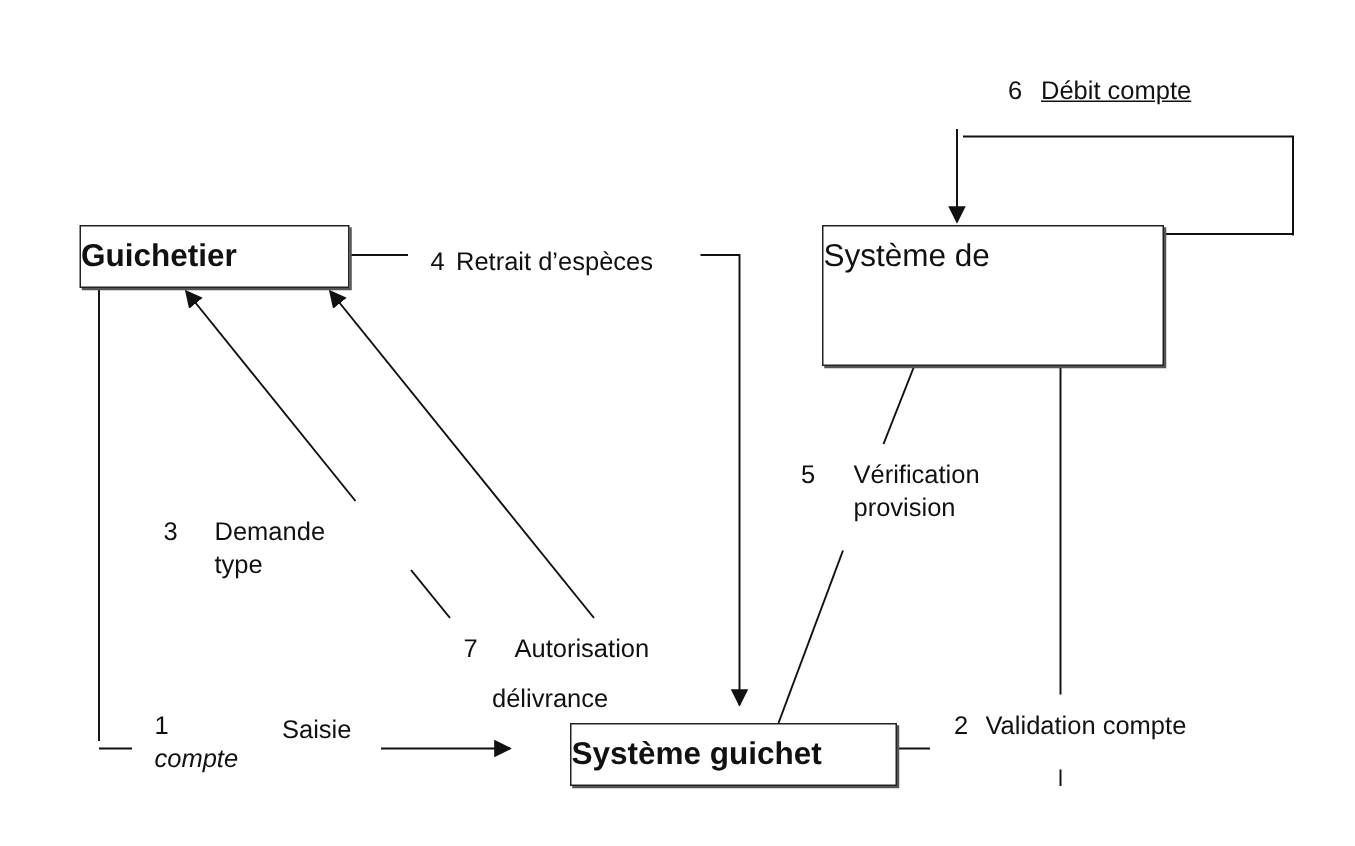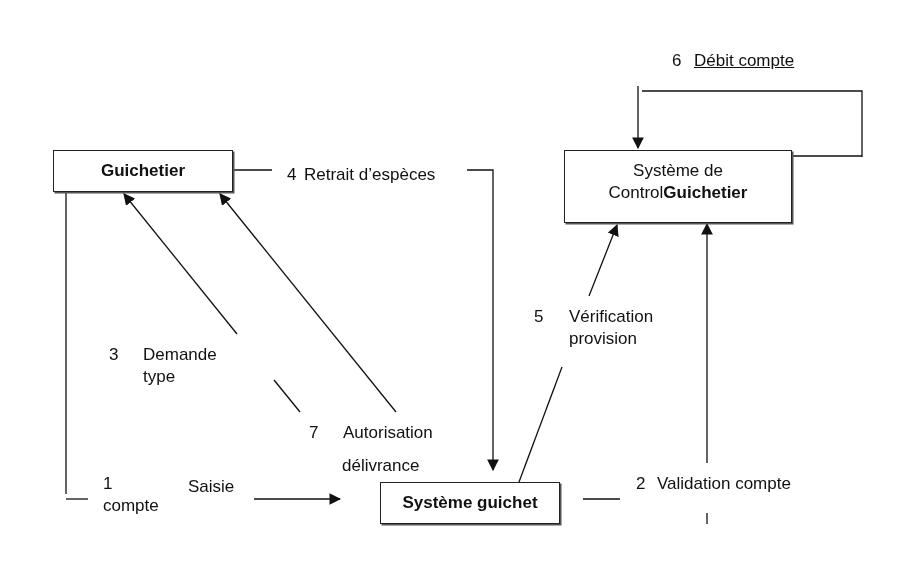--- a/index.html
+++ b/index.html
@@ -1,21 +1,21 @@
 <!DOCTYPE html>
 <html><head>
 <meta charset="utf-8">
 <style>
   html, body { margin: 0; padding: 0; background: #ffffff; }
   body { width: 903px; height: 564px; position: relative; overflow: hidden;
          font-family: "Liberation Sans", sans-serif; color: #111; }
   svg.links { position: absolute; left: 0; top: 0; }
   .box { position: absolute; border: 1.5px solid #222; background: #fff;
          box-shadow: 1.5px 1.5px 0 #555; box-sizing: border-box;
-         text-align: center; font-size: 17px; line-height: 22px; }
+         font-size: 21px; line-height: 22px; }
   .lbl { position: absolute; font-size: 17px; line-height: 22px; white-space: nowrap; }
   b { font-weight: bold; }
 </style>
 </head>
 <body>
 
 <svg class="links" width="903" height="564">
   <defs>
     <marker id="ah" viewBox="0 0 10 10" refX="9" refY="5" markerWidth="9" markerHeight="9" orient="auto">
       <path d="M0,0 L10,5 L0,10 z" fill="#111"></path>
@@ -45,45 +45,44 @@
     <line x1="638" y1="86" x2="638" y2="148" marker-end="url(#ah)"></line>
     <polyline points="642,91 862,91 862,157"></polyline>
     <line x1="776" y1="156" x2="862" y2="156"></line>
   </g>
 </svg>
 
 <div class="box" style="left:53px; top:150px; width:180px; height:42px; padding-top:9px;">
   <b>Guichetier</b>
 </div>
 
-<div class="box" style="left:548px; top:150px; width:228px; height:73px; padding-top:9px;margin-left:16px;">
+<div class="box" style="left:548px; top:150px; width:228px; height:94px; padding-top:9px;">
   <div>Système de</div>
-  <div><span>Control</span><b>Guichetier</b></div>
 </div>
 
-<div class="box" style="left:380px; top:482px; width:180px; height:42px; padding-top:9px;">
+<div class="box" style="left:380px; top:482px; width:218px; height:42px; padding-top:9px;">
   <b>Système guichet</b>
 </div>
 
 <span class="lbl" style="left:103px; top:473px;">1</span>
 <span class="lbl" style="left:188px; top:476px;text-align:center;">Saisie</span>
-<span class="lbl" style="left:103px; top:495px;">compte</span>
+<span class="lbl" style="left:103px; top:495px;font-style:italic;">compte</span>
 
 <span class="lbl" style="left:636px; top:473px;">2</span>
 <span class="lbl" style="left:657px; top:473px;text-align:right;">Validation compte</span>
 
 <span class="lbl" style="left:109px; top:344px;">3</span>
 <span class="lbl" style="left:143px; top:344px;">Demande</span>
 <span class="lbl" style="left:143px; top:366px;">type</span>
 
 <span class="lbl" style="left:287px; top:164px;">4</span>
 <span class="lbl" style="left:304px; top:164px;">Retrait d’espèces</span>
 
 <span class="lbl" style="left:534px; top:306px;">5</span>
 <span class="lbl" style="left:569px; top:306px;">Vérification</span>
 <span class="lbl" style="left:569px; top:328px;">provision</span>
 
 <span class="lbl" style="left:672px; top:50px;">6</span>
 <span class="lbl" style="left:694px; top:50px;text-decoration:underline;">Débit compte</span>
 
 <span class="lbl" style="left:309px; top:422px;">7</span>
 <span class="lbl" style="left:343px; top:422px;">Autorisation</span>
-<span class="lbl" style="left:342px; top:455px;text-align:right;">délivrance</span>
+<span class="lbl" style="left:328px; top:455px;text-align:right;">délivrance</span>
 
 </body></html>

